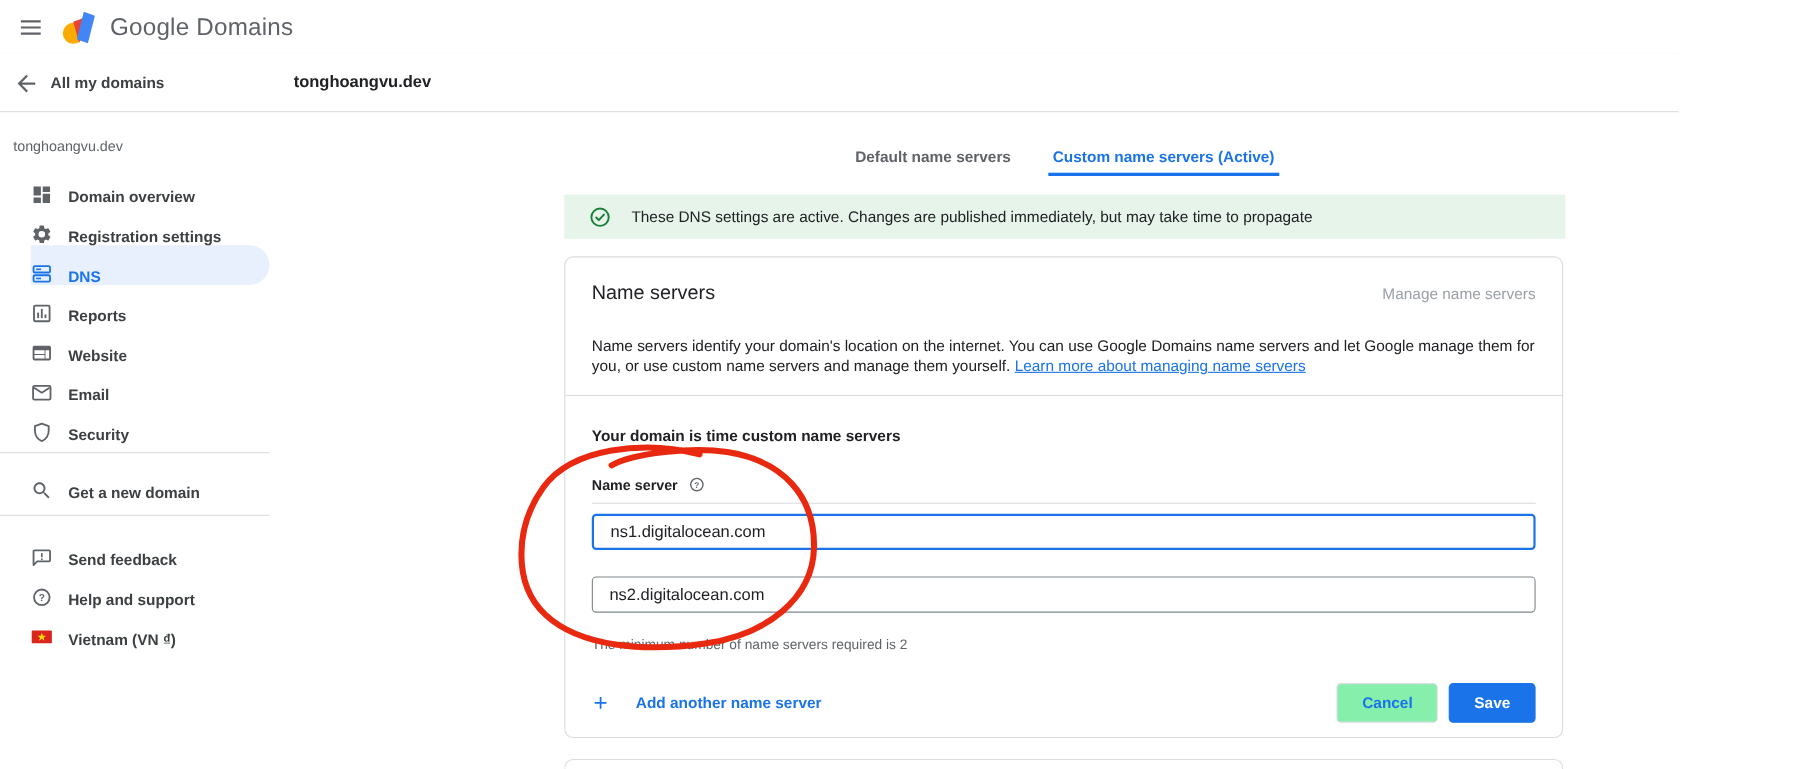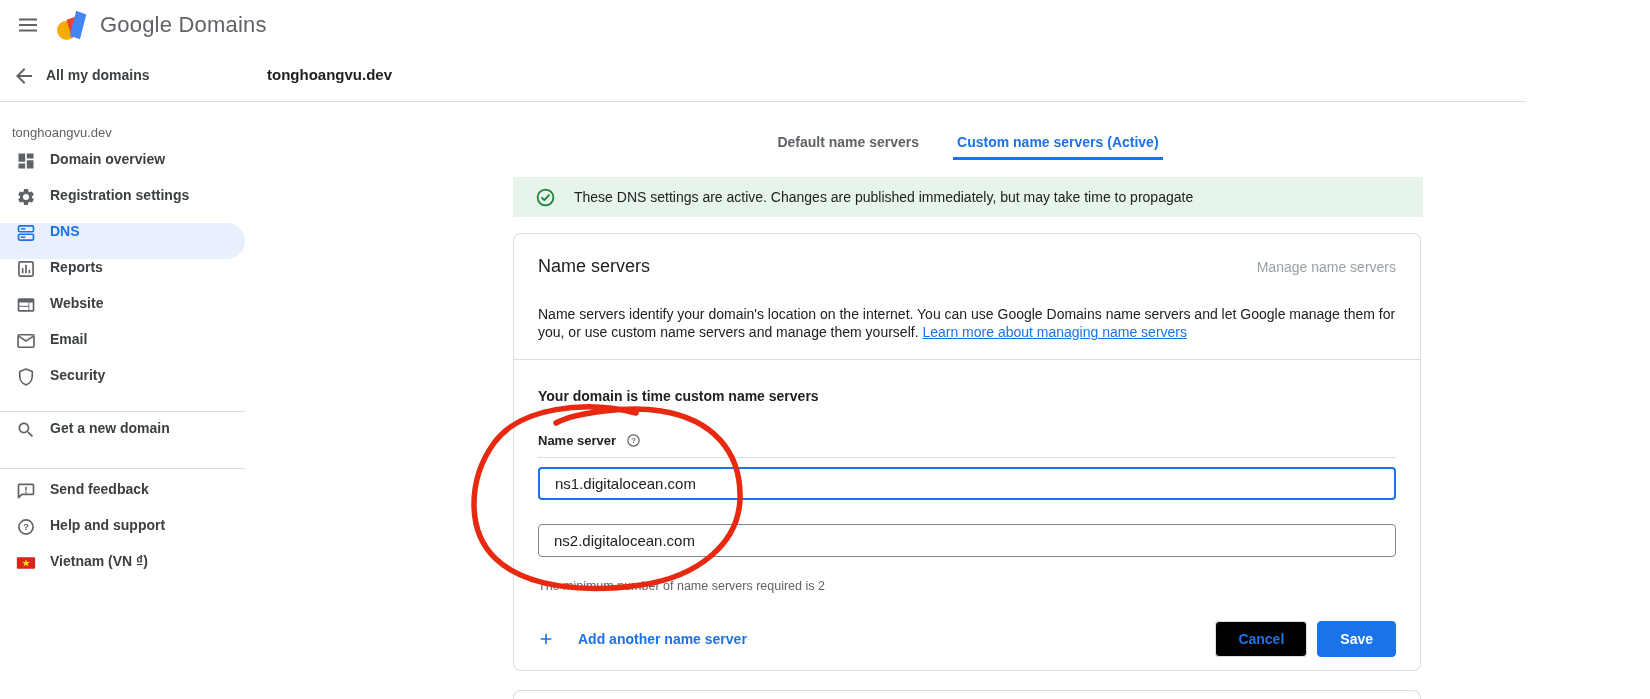--- a/index.html
+++ b/index.html
@@ -19,22 +19,22 @@
              border-bottom:1px solid #dadce0;}
   .back-btn{position:absolute;left:12px;top:15px;width:24px;height:24px;border:none;background:none;padding:0;cursor:pointer;}
   .back-label{position:absolute;left:46px;top:18px;font-size:14px;font-weight:bold;color:#3c4043;}
   .page-title{position:absolute;left:267px;top:17px;font-size:15px;font-weight:bold;color:#202124;}
   .lang{position:absolute;left:1610px;top:15px;display:flex;align-items:center;gap:5px;color:#0f766e;
         font-size:14px;font-weight:bold;white-space:nowrap;cursor:pointer;}
 
   
   .sidebar{position:absolute;left:0;top:101px;width:245px;padding-top:24px;}
   .domain-label{padding-left:12px;font-size:13px;color:#5f6368;height:16px;margin-bottom:10px;}
-  .nav-item{height:36px;display:flex;align-items:flex-start;padding-left:16px;gap:14px;
-            font-size:14px;font-weight:bold;color:#3c4043;cursor:pointer;}
+  .nav-item{height:36px;display:flex;align-items:flex-end;padding-left:0;gap:14px;
+            font-size:14px;font-weight:bold;color:#3c4043;cursor:pointer;margin-left:28px;}
   .nav-item .ico{width:20px;height:20px;color:#5f6368;flex:none;}
   .nav-item.active{background:#e8f0fe;border-radius:0 20px 20px 0;color:#1a73e8;}
   .nav-item.active .ico{color:#1a73e8;}
   .side-div{border:none;border-top:1px solid #dadce0;margin:8px 0;}
   .side-div2{border:none;border-top:1px solid #dadce0;margin:12px 0;}
   .flag{width:20px;height:20px;flex:none;}
 
   
   .tabs{position:absolute;left:513px;top:126px;width:910px;height:34px;display:flex;
         justify-content:center;align-items:stretch;gap:30px;}
@@ -64,21 +64,21 @@
             font-family:"Liberation Sans",sans-serif;outline:none;background:#fff;}
   .ns-input.focused{border:2px solid #1a73e8;}
   .ns-input + .ns-input{margin-top:24px;}
   .hint{padding:22px 24px 0 24px;font-size:12.5px;color:#5f6368;}
   .card-footer{position:absolute;left:24px;right:24px;bottom:13px;height:36px;display:flex;align-items:center;}
   .add-btn{display:flex;align-items:center;gap:24px;border:none;background:none;cursor:pointer;
            color:#1a73e8;font-size:14px;font-weight:bold;padding:0;}
   .footer-actions{margin-left:auto;display:flex;gap:10px;}
   .btn{height:36px;border-radius:4px;font-size:14px;font-weight:bold;cursor:pointer;
        font-family:"Liberation Sans",sans-serif;padding:0 22px;}
-  .btn-cancel{background:#000000;color:#1a73e8;border:1px solid #dadce0;}
+  .btn-cancel{background:#86efac;color:#1a73e8;border:1px solid #dadce0;}
   .btn-save{background:#1a73e8;color:#fff;border:1px solid #1a73e8;}
 
   .next-card{position:absolute;left:513px;top:690px;width:908px;height:20px;
              border:1px solid #dadce0;border-radius:8px 8px 0 0;border-bottom:none;box-sizing:border-box;}
 
   .annotation{position:absolute;left:0;top:0;width:1650px;height:699px;pointer-events:none;z-index:50;}
 </style>
 </head>
 <body>
 

